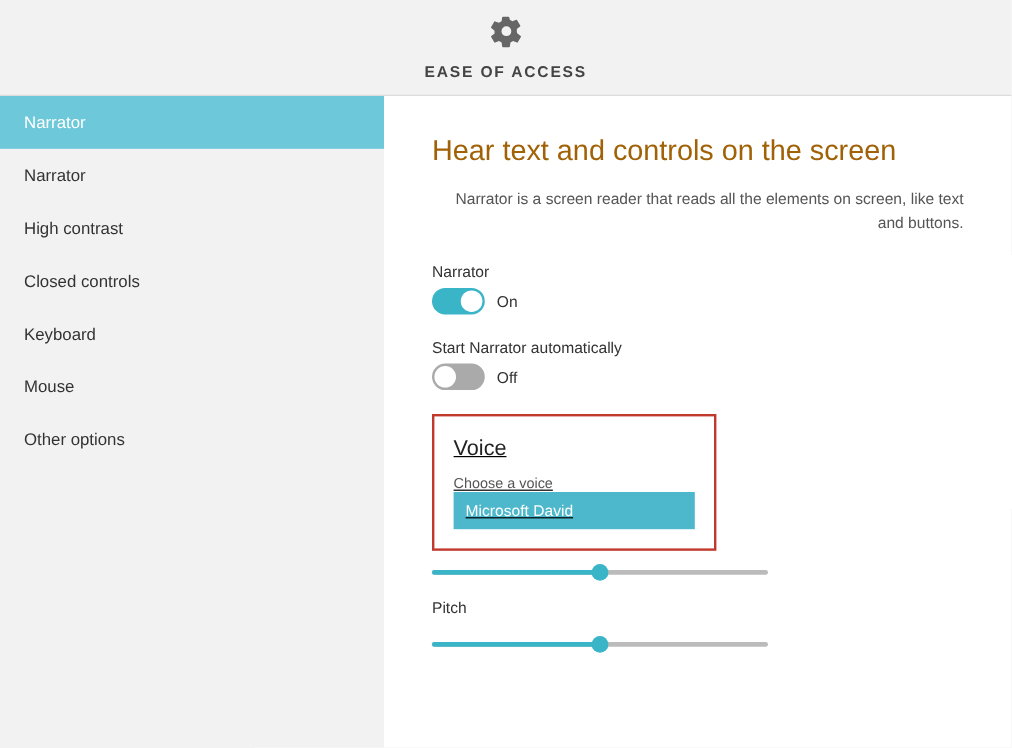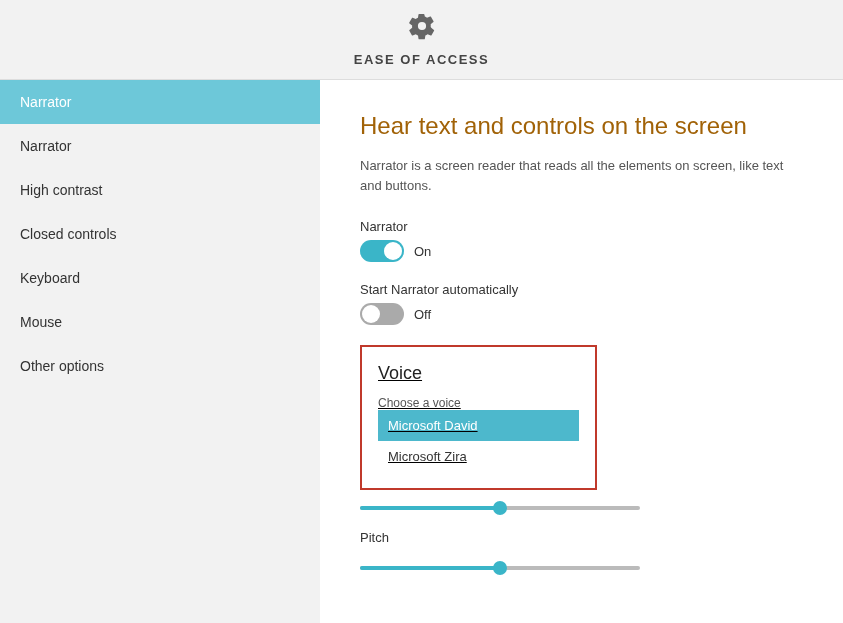--- a/index.html
+++ b/index.html
@@ -71,20 +71,21 @@
       font-size: 24px;
       font-weight: 400;
       color: #a16207;
       margin-bottom: 16px;
     }
     .main-desc {
       font-size: 13px;
       color: #555;
       margin-bottom: 24px;
       line-height: 1.5;
+      text-align: right;
     }
 
     
     .control-label {
       font-size: 13px;
       color: #333;
       margin-bottom: 6px;
     }
     .toggle-row {
       display: flex;
@@ -247,23 +248,20 @@
       </div>
       <span class="toggle-state">Off</span>
     </div>
 
     <div class="voice-box">
       <div class="voice-title">Voice</div>
       <div class="voice-subtitle">Choose a voice</div>
       <div class="voice-option selected">
         <span>Microsoft David</span>
       </div>
-      <div class="voice-option">
-        <span>Microsoft Zira</span>
-      </div>
     </div>
 
     <div class="slider-section">
       <div class="slider-track">
         <div class="slider-fill" style="width: 50%;"></div>
         <div class="slider-thumb" style="left: calc(50% - 7px);"></div>
       </div>
     </div>
 
     <div class="slider-section">

